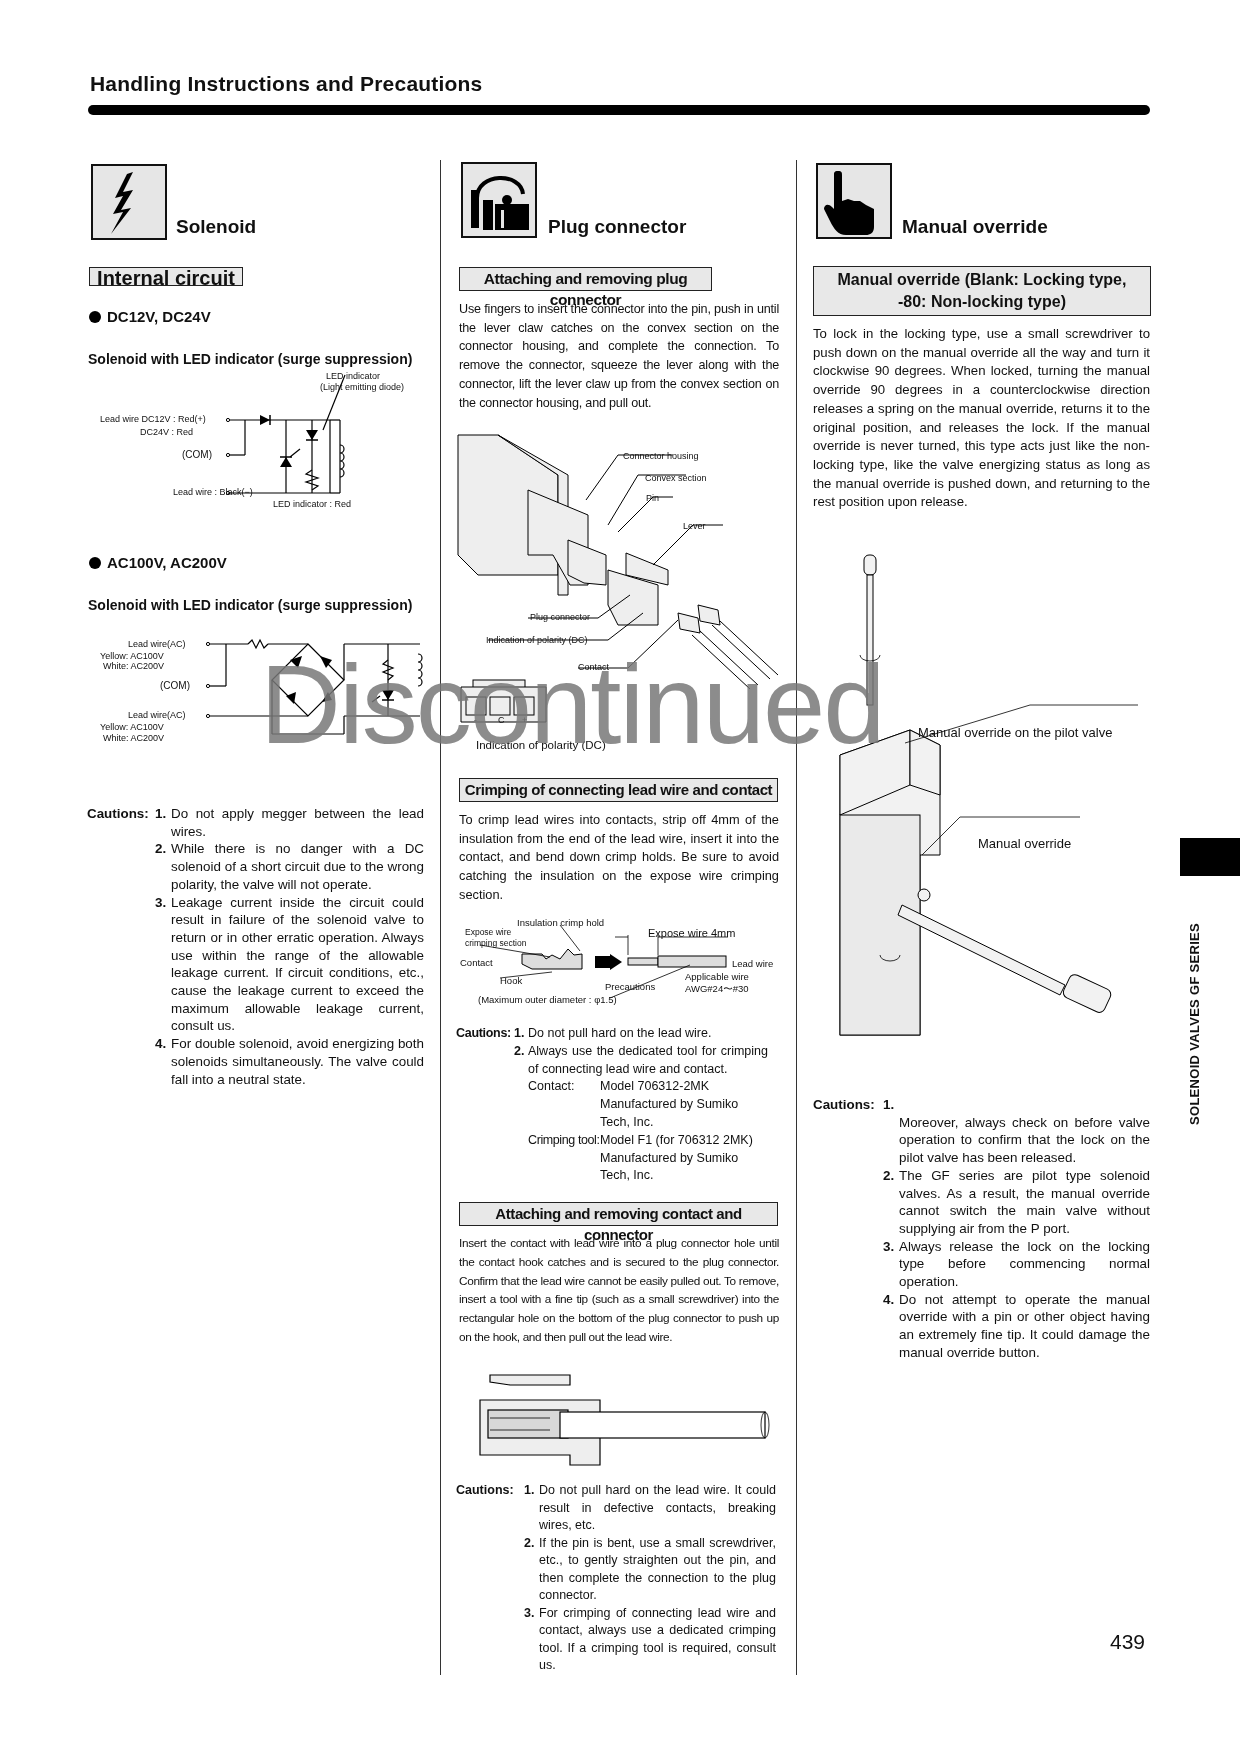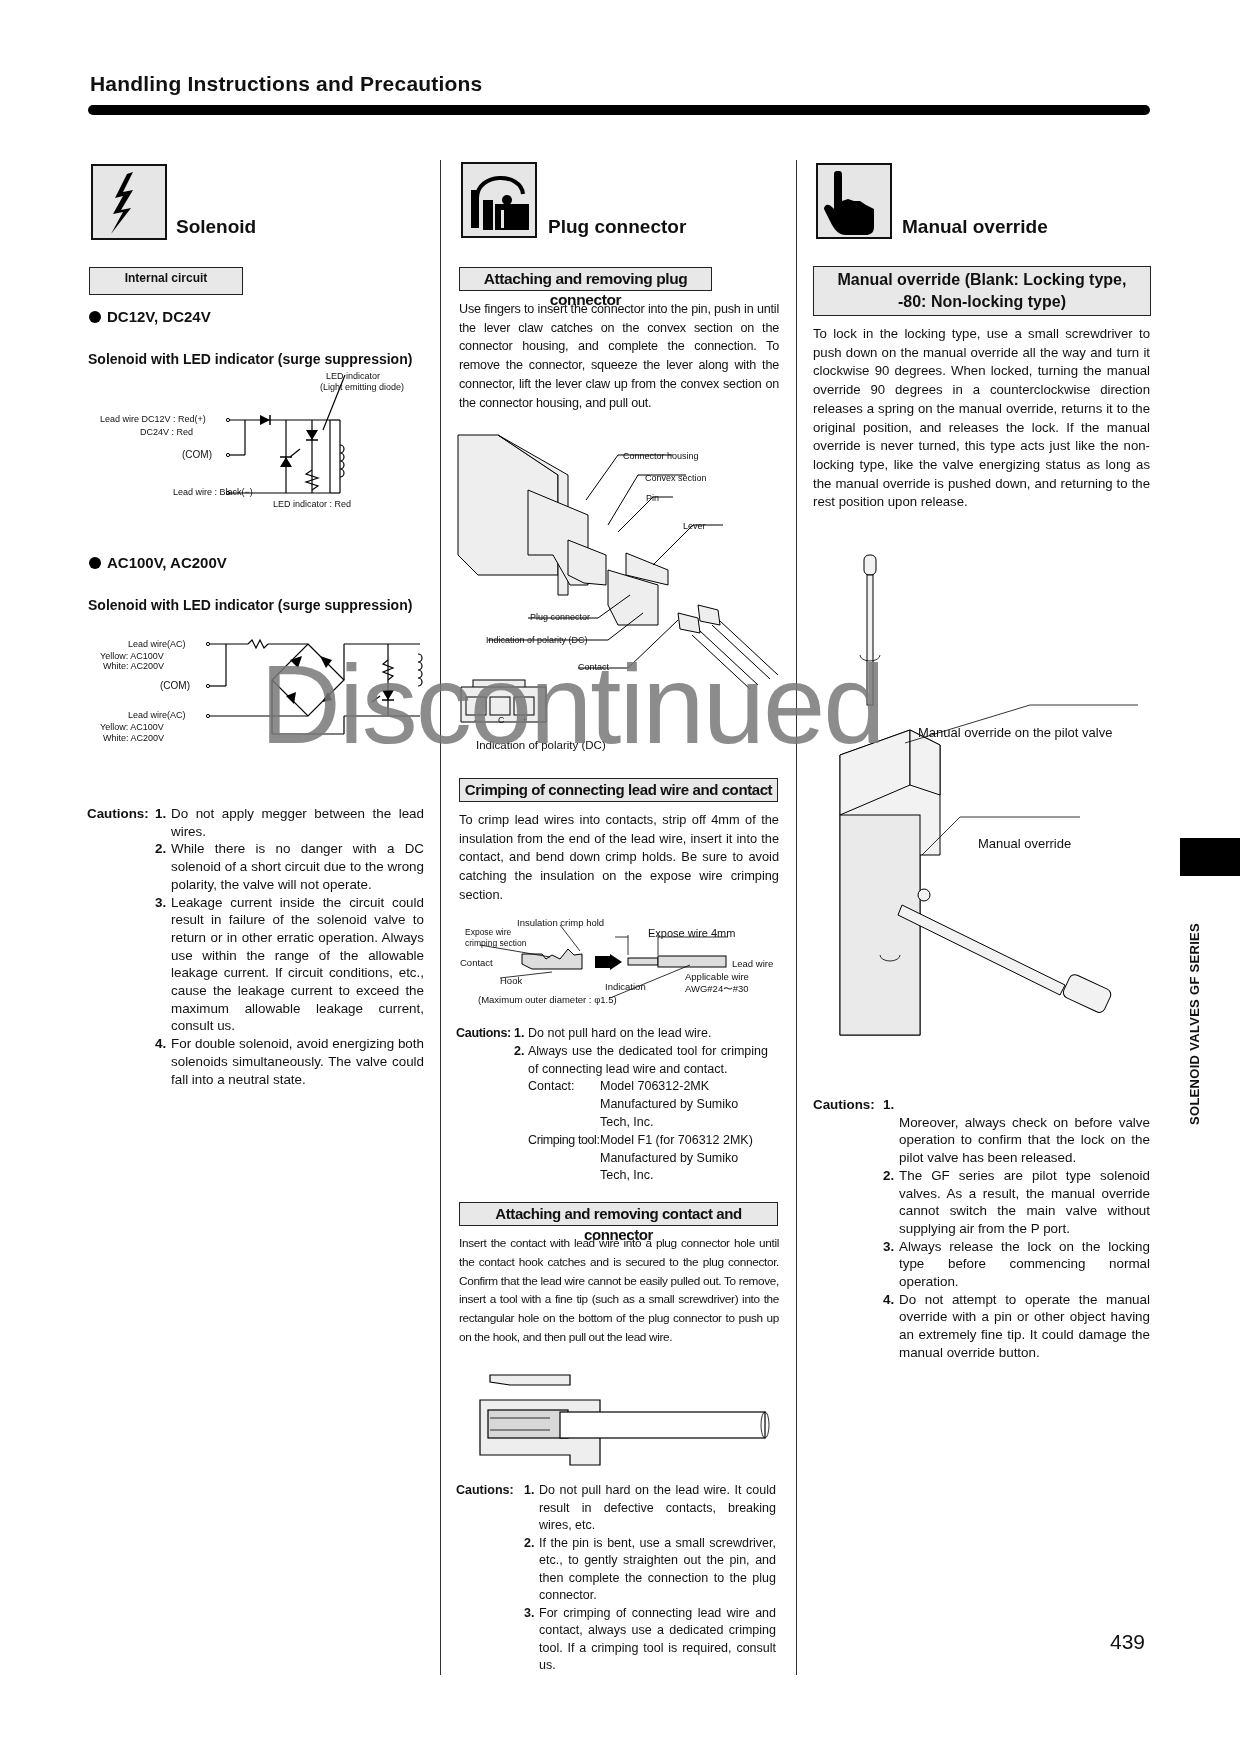--- a/index.html
+++ b/index.html
@@ -40,21 +40,21 @@
 <div class="col-divider" style="left:440px;"></div>
 <div class="col-divider" style="left:796px;"></div>
 
 <div class="icon-box" style="left:91px; top:164px;">
   <svg width="72" height="72" viewBox="0 0 72 72" style="left:0;top:0;">
     <polygon points="40,6 30,26 40,24 28,44 38,42 18,68 30,46 20,48 30,30 22,32 34,8" fill="#000"></polygon>
   </svg>
 </div>
 <div class="section-heading" style="left:176px; top:216px;">Solenoid</div>
 
-<div class="box-heading" style="left:89px; top:267px; width:154px; height:28px; font-size:12px; line-height:21px;">
+<div class="box-heading" style="left:89px; top:267px; width:154px; height:19px; font-size:20px; line-height:21px;">
   <span>Internal circuit</span>
 </div>
 
 <div class="sub-bullet" style="left:89px; top:308px;">
   <span class="dot"></span><span>DC12V, DC24V</span>
 </div>
 <div class="diagram-caption" style="left:88px; top:351px;">Solenoid with LED indicator (surge suppression)</div>
 
 <div style="position:absolute; left:90px; top:375px; width:330px; height:140px;">
   <svg width="330" height="140" viewBox="0 0 330 140" style="left:0;top:0;">
@@ -244,21 +244,21 @@
   </svg>
   <span class="small" style="left:57px; top:0px; font-size:9.5px;">Insulation crimp hold</span>
   <span class="small" style="left:5px; top:10px; font-size:8.5px;">Expose wire</span>
   <span class="small" style="left:5px; top:21px; font-size:8.5px;">crimping section</span>
   <span class="small" style="left:0px; top:40px; font-size:9.5px;">Contact</span>
   <span class="small" style="left:40px; top:58px; font-size:9.5px;">Hook</span>
   <span class="small" style="left:188px; top:10px; font-size:11px;">Expose wire 4mm</span>
   <span class="small" style="left:272px; top:41px; font-size:9.5px;">Lead wire</span>
   <span class="small" style="left:225px; top:54px; font-size:9.5px;">Applicable wire</span>
   <span class="small" style="left:225px; top:66px; font-size:9.5px;">AWG#24〜#30</span>
-  <span class="small" style="left:145px; top:64px; font-size:9.5px;">Indication</span>
+  <span class="small" style="left:145px; top:64px; font-size:9.5px;">Precautions</span>
   <span class="small" style="left:18px; top:77px; font-size:9.5px;">(Maximum outer diameter : φ1.5)</span>
 </div>
 
 <div class="cautions" style="left:456px; top:1025px; width:320px; font-size:12.5px; line-height:17.8px;">
   <span class="lbl" style="letter-spacing:-0.3px;">Cautions:</span>
   <ol style="margin-left:72px;">
     <li><span class="num" style="left:-14px;">1.</span><span>Do not pull hard on the lead wire.</span></li>
     <li style="margin-left:0; padding-left:0;">
         <span class="num" style="left:-14px;">2.</span>
         <span style="display:block; width:240px;">Always use the dedicated tool for crimping of connecting lead wire and contact.</span>

